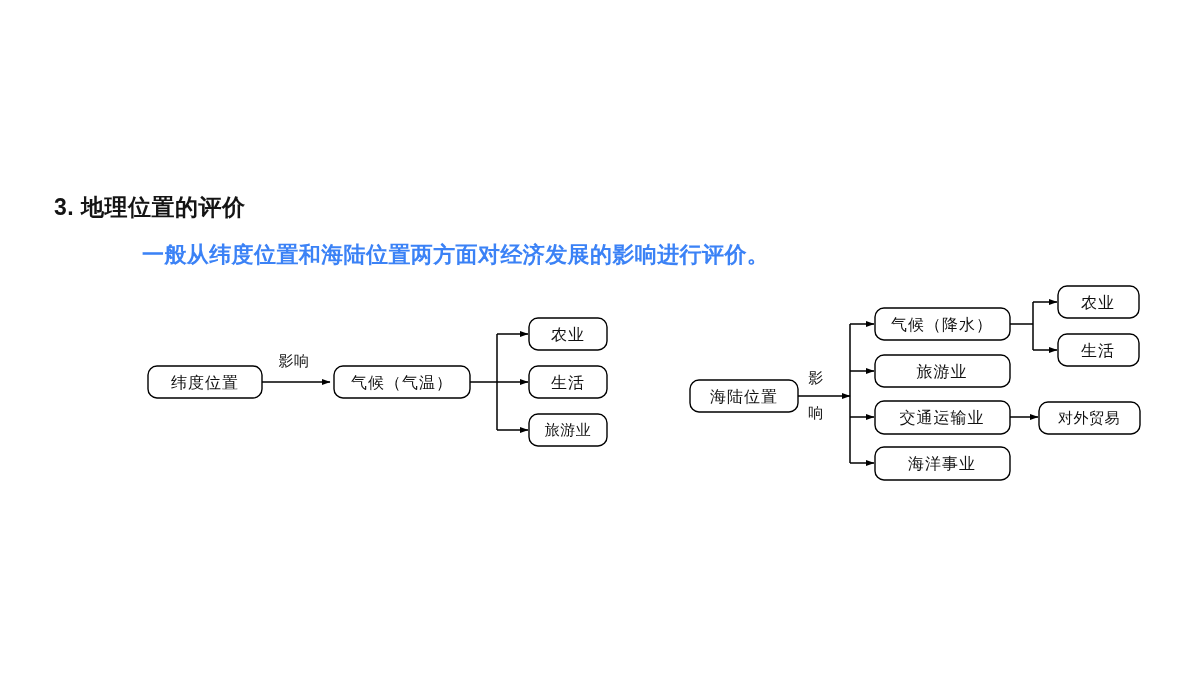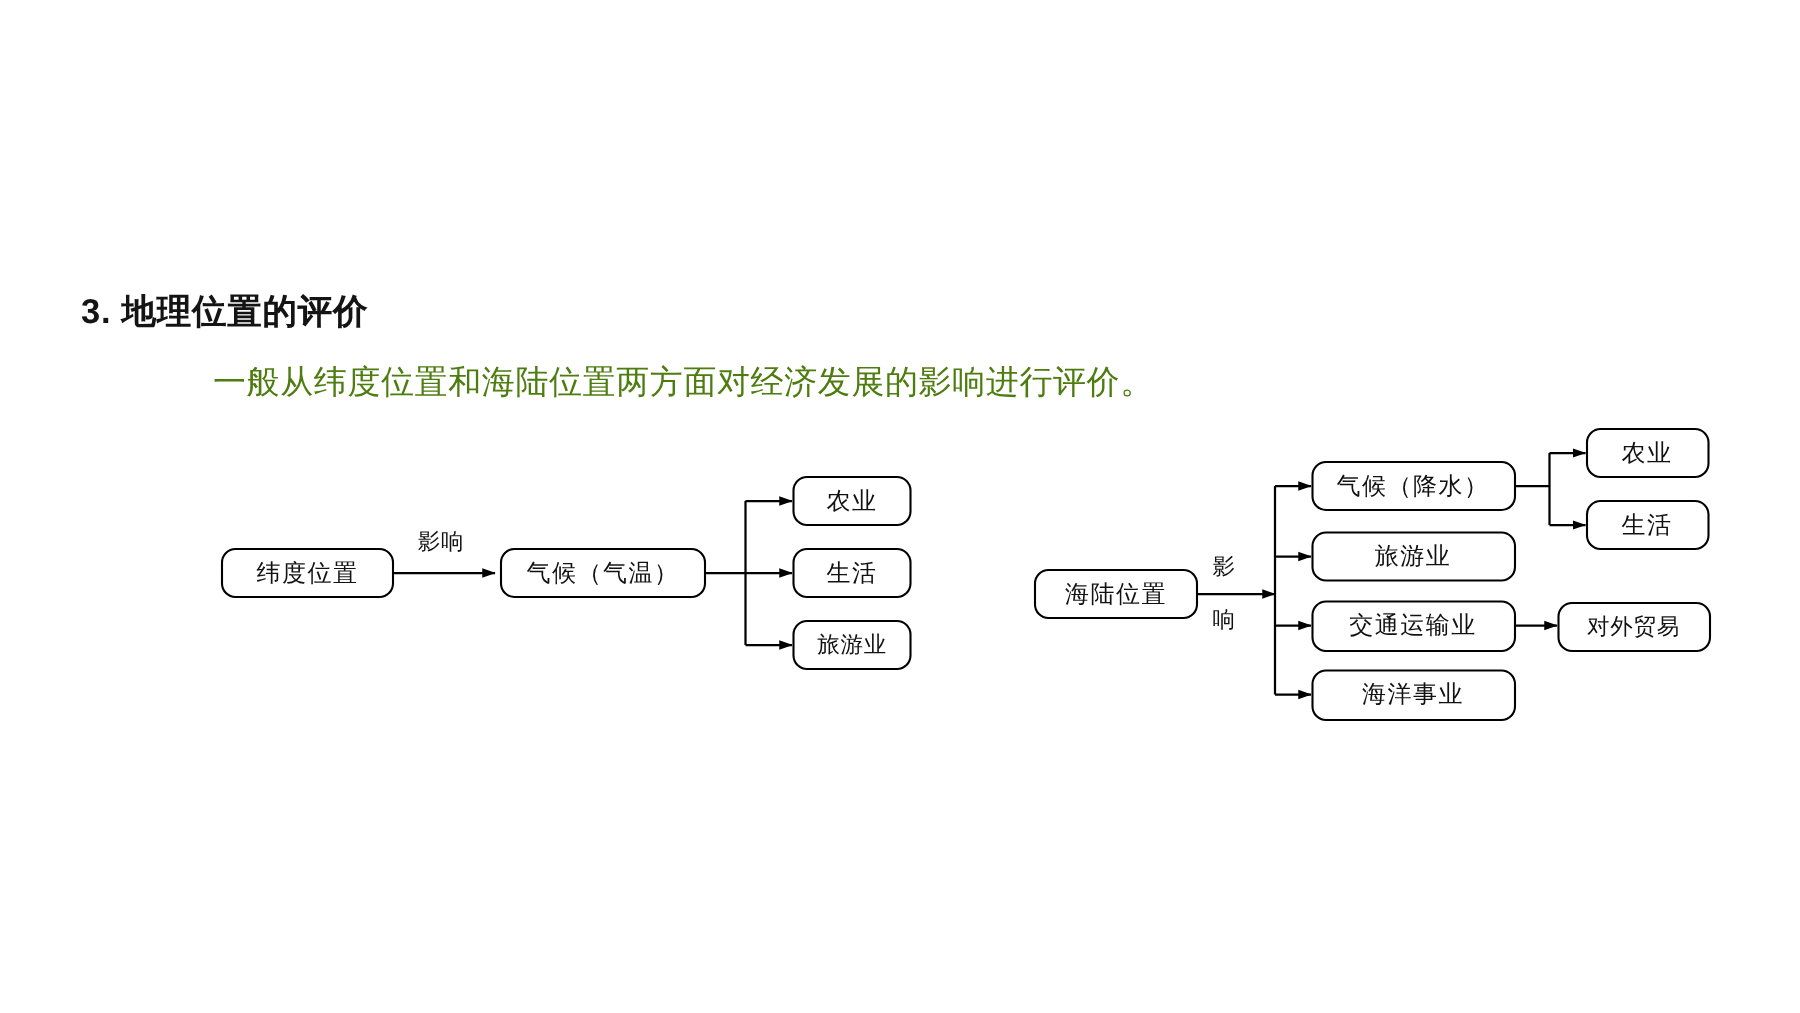--- a/index.html
+++ b/index.html
@@ -33,23 +33,23 @@
     color: #141414;
     white-space: nowrap;
     font-family: "Liberation Sans", sans-serif;
   }
 
   .body-line {
     position: absolute;
     left: 142px;
     top: 240px;
     font-size: 22px;
-    font-weight: normal;
+    font-weight: bold;
     letter-spacing: 0.4px;
-    color: #4d7c0f;
+    color: #3b82f6;
     white-space: nowrap;
     font-family: "Liberation Sans", sans-serif;
   }
 
   svg.diagram {
     position: absolute;
     left: 0;
     top: 0;
     width: 1200px;
     height: 675px;

